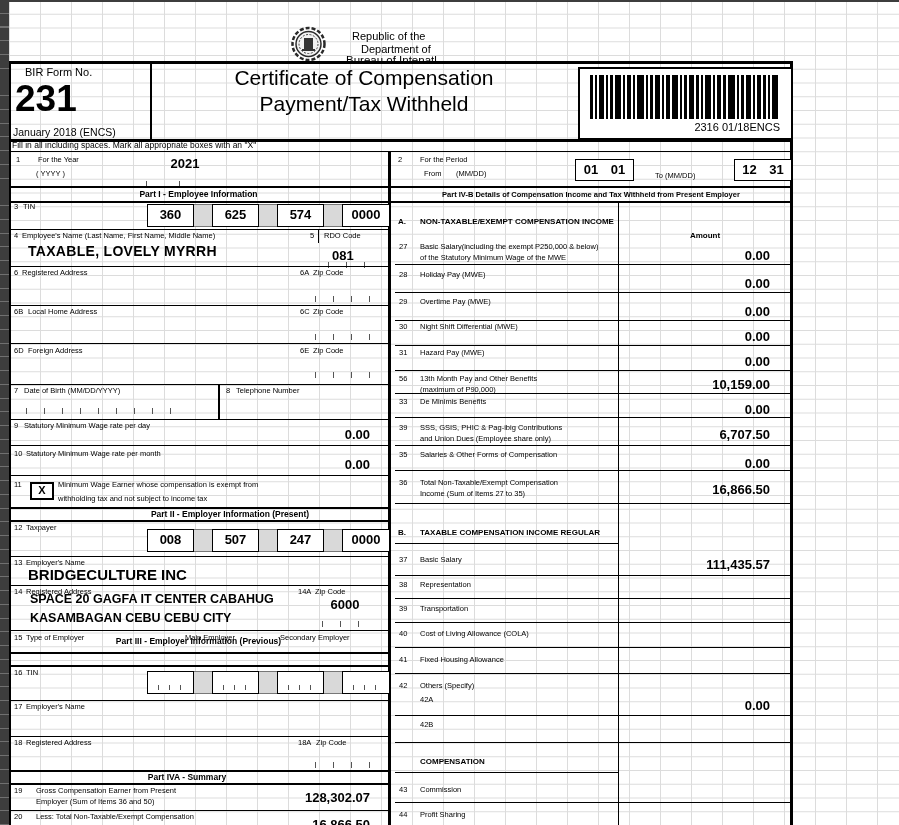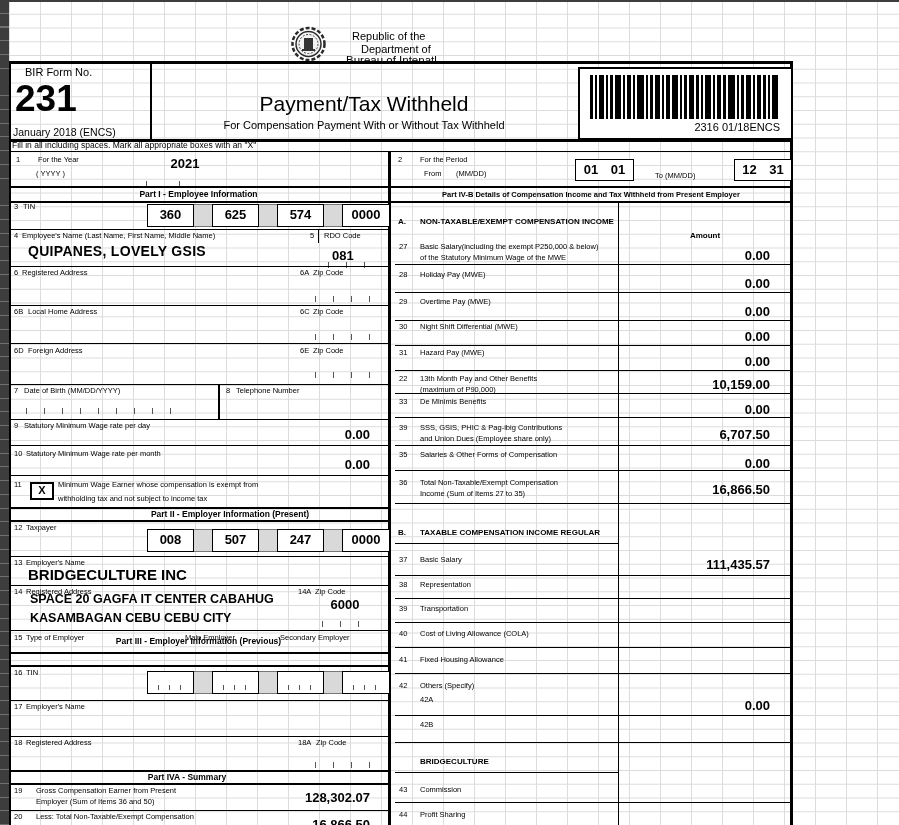--- a/index.html
+++ b/index.html
@@ -51,22 +51,22 @@
 
   <i class="hl" style="left:9px;top:61px;width:784px;height:3px"></i>
   <i class="hl" style="left:9px;top:139px;width:784px;height:3px"></i>
   <i class="vl" style="left:9px;top:61px;width:2px;height:764px"></i>
   <i class="vl" style="left:790px;top:61px;width:3px;height:764px"></i>
   <i class="vl" style="left:150px;top:61px;width:2px;height:78px"></i>
 
   <div class="fl" style="left:25px;top:66px;font-size:11px">BIR Form No.</div>
   <div class="fl fb" style="left:15px;top:78px;font-size:37px">231</div>
   <div class="fl" style="left:13px;top:126px;font-size:10.5px">January 2018 (ENCS)</div>
+  <div class="fl ctr" style="left:150px;top:66px;width:428px;font-size:21px">Certificate of Compensation</div>
   <div class="fl ctr" style="left:150px;top:92px;width:428px;font-size:21px">Payment/Tax Withheld</div>
-  <div class="fl ctr" style="left:150px;top:119px;width:428px;font-size:11px">For Compensation Payment With or Without Tax Withheld</div>
 
   <div class="box" style="left:578px;top:67px;width:211px;height:69px;border-width:2px"></div>
   <svg style="position:absolute;left:590px;top:75px" width="190" height="44" viewBox="0 0 190 44">
     <g fill="#000">
       <rect x="0" width="3" height="44"></rect>
         <rect x="5" width="2" height="44"></rect>
         <rect x="9" width="5" height="44"></rect>
         <rect x="16" width="2" height="44"></rect>
       <rect x="20" width="3" height="44"></rect>
         <rect x="25" width="6" height="44"></rect>
@@ -136,21 +136,21 @@
       <span class="ts"></span>
       <span class="tc last">0000</span>
   </div>
   <i class="hl" style="left:9px;top:229px;width:379px;height:1px"></i>
 
   <div class="fl" style="left:14px;top:232px">4</div>
   <div class="fl" style="left:22px;top:232px">Employee's Name (Last Name, First Name, Middle Name)</div>
   <div class="fl" style="left:310px;top:232px">5</div>
   <i class="vl" style="left:318px;top:229px;width:1px;height:14px"></i>
   <div class="fl" style="left:324px;top:232px">RDO Code</div>
-  <div class="val" style="left:28px;top:243px;font-size:14px;letter-spacing:.3px">QUIPANES, LOVELY GSIS</div>
+  <div class="val" style="left:28px;top:243px;font-size:14px;letter-spacing:.3px">TAXABLE, LOVELY MYRRH</div>
   <div class="val" style="left:332px;top:248px">081</div>
   <i class="tk" style="left:328px;top:262px;width:40px"></i>
   <i class="hl" style="left:9px;top:266px;width:379px;height:1px"></i>
 
   <div class="fl" style="left:14px;top:269px">6</div>
   <div class="fl" style="left:22px;top:269px">Registered Address</div>
   <div class="fl" style="left:300px;top:269px">6A</div>
   <div class="fl" style="left:313px;top:269px">Zip Code</div>
   <i class="tk" style="left:315px;top:296px;width:55px"></i>
   <i class="hl" style="left:9px;top:305px;width:379px;height:1px"></i>
@@ -308,21 +308,21 @@
   <div class="amt" style="top:329px">0.00</div>
   <i class="hl" style="left:395px;top:345px;width:223px;height:1px"></i>
     <i class="hl" style="left:618px;top:345px;width:172px;height:1px"></i>
 
   <div class="fl" style="left:399px;top:349px">31</div>
   <div class="fl" style="left:420px;top:349px">Hazard Pay (MWE)</div>
   <div class="amt" style="top:354px">0.00</div>
   <i class="hl" style="left:395px;top:370px;width:223px;height:1px"></i>
     <i class="hl" style="left:618px;top:370px;width:172px;height:1px"></i>
 
-  <div class="fl" style="left:399px;top:375px">22</div>
+  <div class="fl" style="left:399px;top:375px">56</div>
   <div class="fl" style="left:420px;top:375px">13th Month Pay and Other Benefits</div>
   <div class="fl" style="left:420px;top:386px">(maximum of P90,000)</div>
   <div class="amt" style="top:377px">10,159.00</div>
   <i class="hl" style="left:395px;top:393px;width:223px;height:1px"></i>
     <i class="hl" style="left:618px;top:393px;width:172px;height:1px"></i>
 
   <div class="fl" style="left:399px;top:398px">33</div>
   <div class="fl" style="left:420px;top:398px">De Minimis Benefits</div>
   <div class="amt" style="top:402px">0.00</div>
   <i class="hl" style="left:395px;top:417px;width:223px;height:1px"></i>
@@ -383,21 +383,21 @@
 
   <div class="fl" style="left:420px;top:696px">42A</div>
   <div class="amt" style="top:698px">0.00</div>
   <i class="hl" style="left:395px;top:715px;width:223px;height:1px"></i>
     <i class="hl" style="left:618px;top:715px;width:172px;height:1px"></i>
 
   <div class="fl" style="left:420px;top:721px">42B</div>
   <i class="hl" style="left:395px;top:742px;width:223px;height:1px"></i>
     <i class="hl" style="left:618px;top:742px;width:172px;height:1px"></i>
 
-  <div class="fl fb" style="left:420px;top:757px;font-size:8px">BRIDGECULTURE</div>
+  <div class="fl fb" style="left:420px;top:757px;font-size:8px">COMPENSATION</div>
   <i class="hl" style="left:395px;top:772px;width:223px;height:1px"></i>
 
   <div class="fl" style="left:399px;top:786px">43</div>
   <div class="fl" style="left:420px;top:786px">Commission</div>
   <i class="hl" style="left:395px;top:802px;width:223px;height:1px"></i>
     <i class="hl" style="left:618px;top:802px;width:172px;height:1px"></i>
 
   <div class="fl" style="left:399px;top:811px">44</div>
   <div class="fl" style="left:420px;top:811px">Profit Sharing</div>
 </div>

